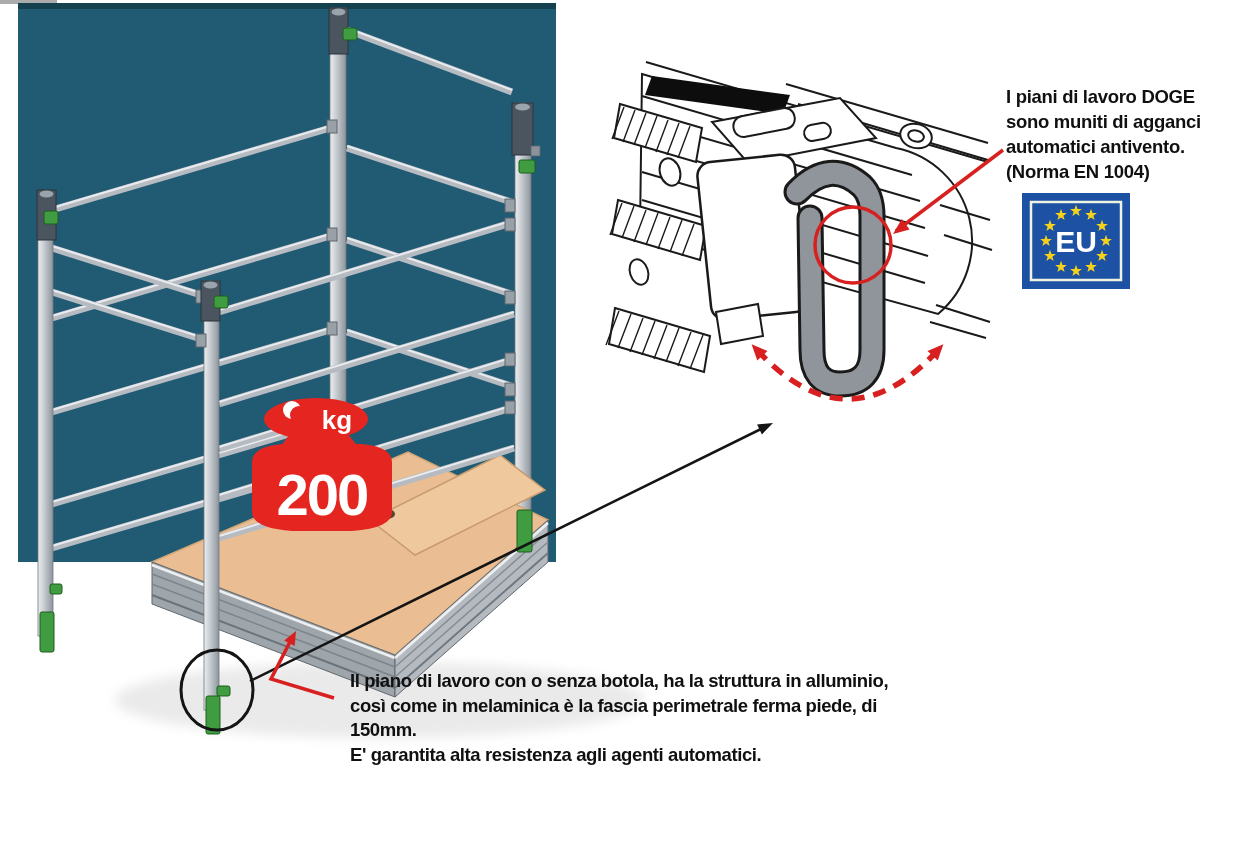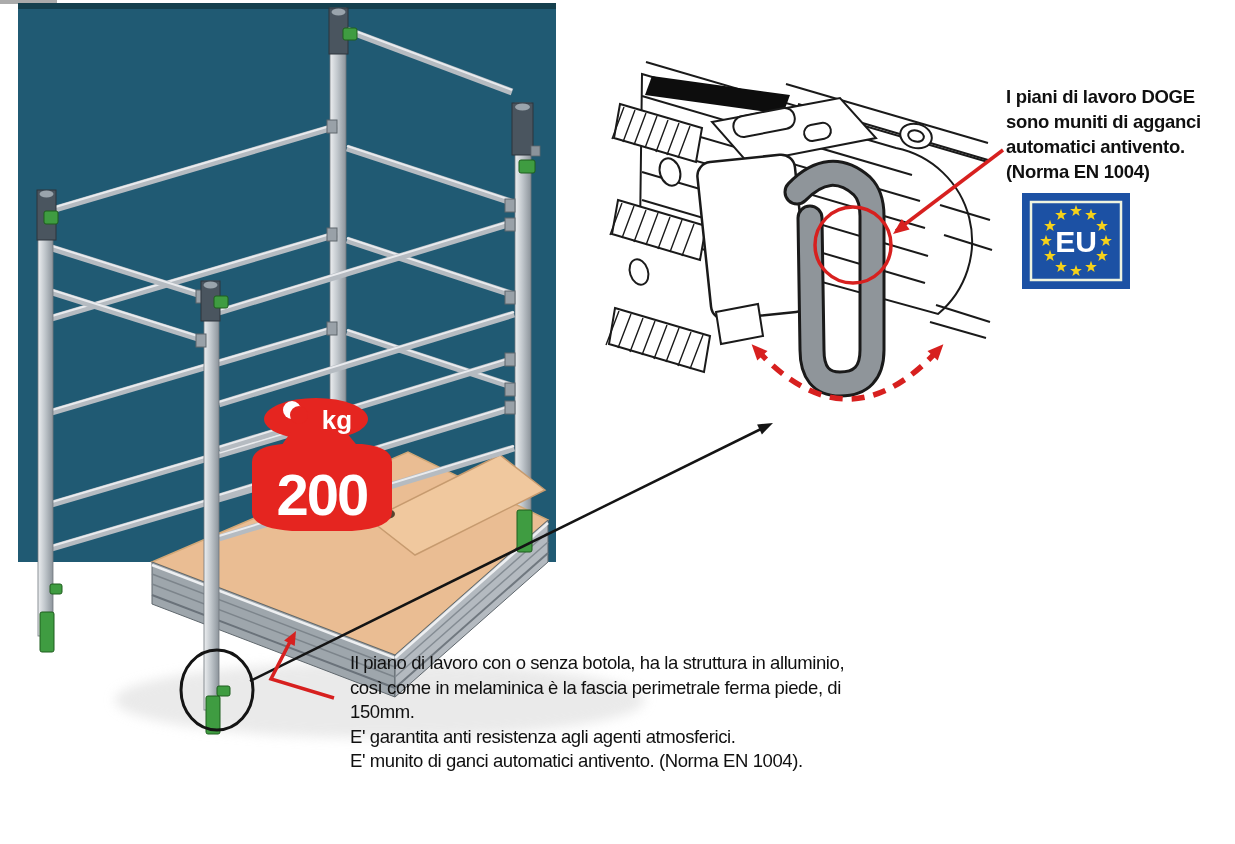--- a/index.html
+++ b/index.html
@@ -1,22 +1,22 @@
 <!DOCTYPE html>
 <html><head>
 <meta charset="utf-8">
 <style>
   html,body{margin:0;padding:0;background:#fff;}
   .canvas{position:relative;width:1235px;height:844px;background:#fff;overflow:hidden;
           font-family:"Liberation Sans","DejaVu Sans",sans-serif;}
   .gfx{position:absolute;left:0;top:0;}
   .note{position:absolute;left:1006px;top:84px;width:235px;
         font-size:18.5px;line-height:25px;font-weight:700;color:#101010;letter-spacing:-0.3px;}
-  .desc{position:absolute;left:350px;top:651px;width:660px;
-        font-size:18.5px;line-height:24.5px;font-weight:400;color:#101010;letter-spacing:-0.4px;}
+  .desc{position:absolute;left:350px;top:669px;width:660px;
+        font-size:18.5px;line-height:24.5px;font-weight:700;color:#101010;letter-spacing:-0.4px;}
   .note div,.desc div{white-space:nowrap;}
 </style>
 </head>
 <body>
 
 <div class="canvas">
 
 <svg class="gfx" width="1235" height="844" viewBox="0 0 1235 844">
   <defs>
     <linearGradient id="postGrad" x1="0" y1="0" x2="1" y2="0">
@@ -249,17 +249,16 @@
   <div>I piani di lavoro DOGE</div>
   <div>sono muniti di agganci</div>
   <div>automatici antivento.</div>
   <div>(Norma EN 1004)</div>
 </div>
 
 <div class="desc">
   <div>Il piano di lavoro con o senza botola, ha la struttura in alluminio,</div>
   <div>così come in melaminica è la fascia perimetrale ferma piede, di</div>
   <div>150mm.</div>
-  <div>E' garantita anti resistenza agli agenti atmosferici.</div>
-  <div>E' munito di ganci automatici antivento. (Norma EN 1004).</div>
+  <div>E' garantita alta resistenza agli agenti automatici.</div>
 </div>
 
 </div>
 
 </body></html>

